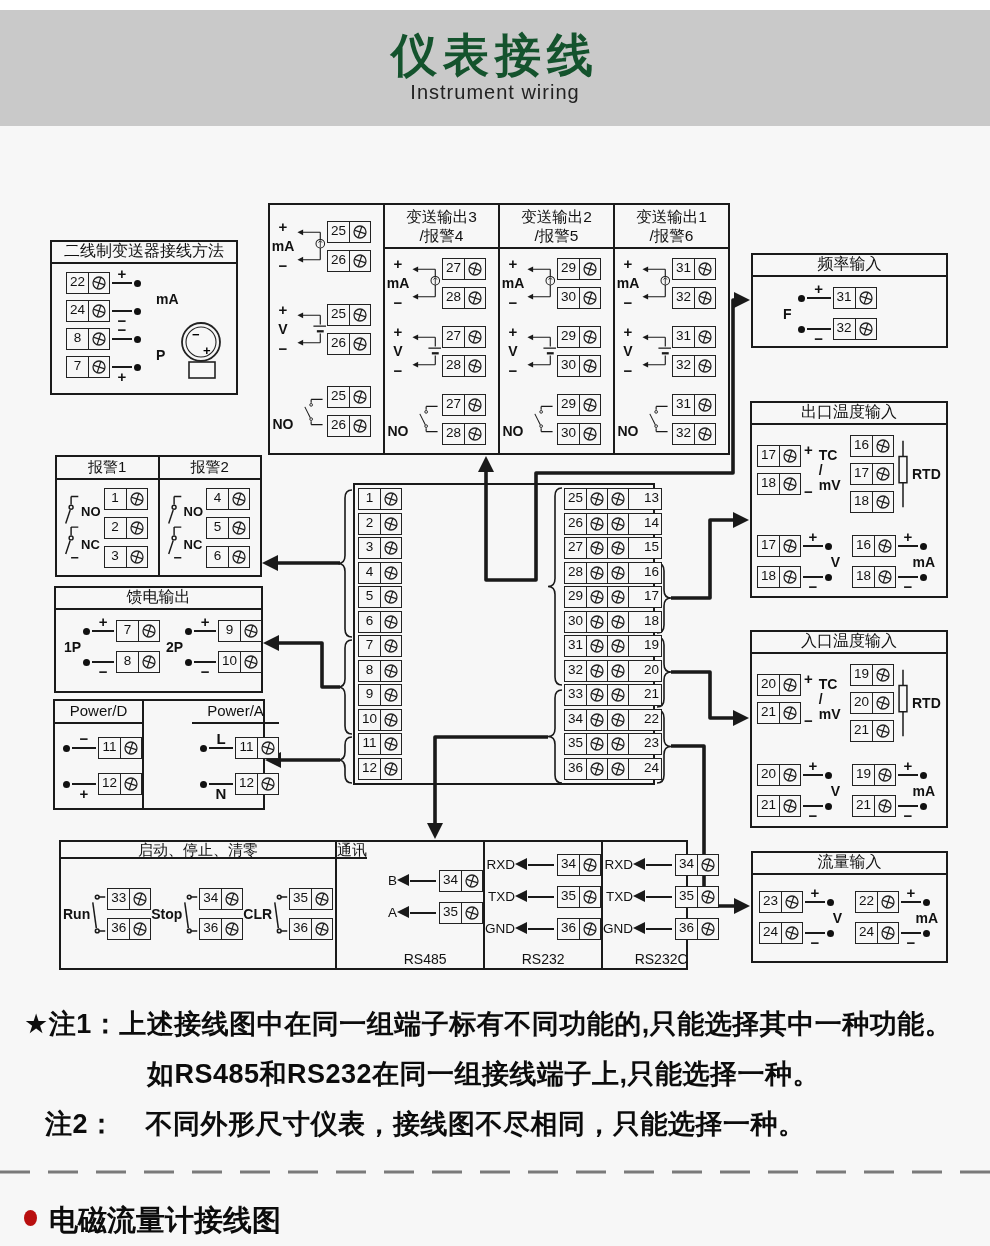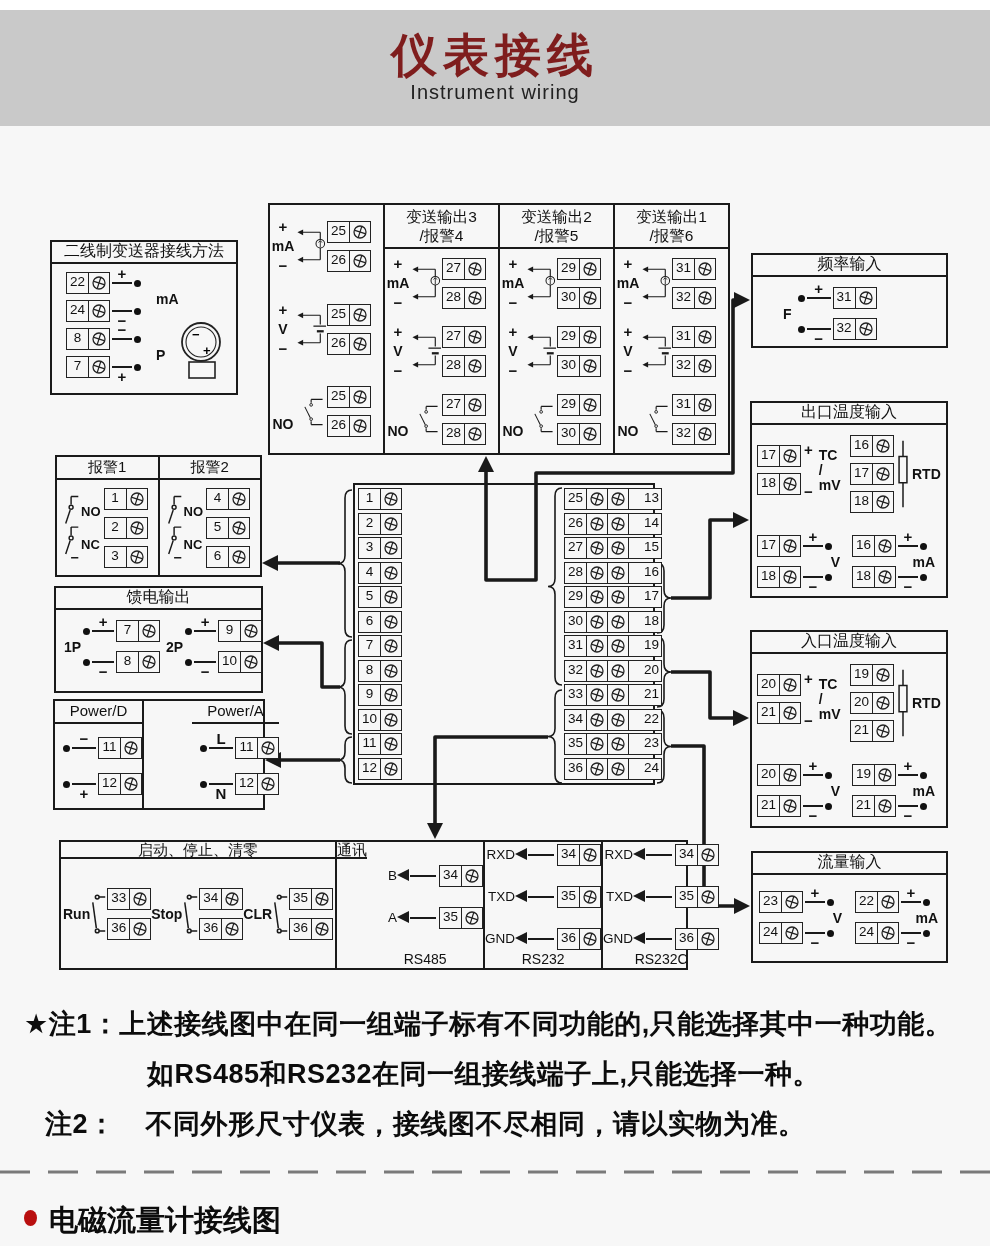--- a/index.html
+++ b/index.html
@@ -1,21 +1,21 @@
 <!DOCTYPE html>
 <html><head>
 <meta charset="utf-8">
 <style>
 *{margin:0;padding:0;box-sizing:border-box;}
 html,body{background:#ffffff;}
 #stage{position:relative;width:990px;height:1246px;background:#f7f7f7;overflow:hidden;
   font-family:"Liberation Sans","DejaVu Sans",sans-serif;color:#111;}
 .topstrip{position:absolute;left:0;top:0;width:990px;height:10px;background:#ffffff;}
 .band{position:absolute;left:0;top:10px;width:990px;height:116px;background:#c9c9c9;text-align:center;}
-.band h1{font-size:46px;font-weight:bold;letter-spacing:6px;padding-top:20px;line-height:1.1;color:#7f1d1d;}
+.band h1{font-size:46px;font-weight:bold;letter-spacing:6px;padding-top:20px;line-height:1.1;color:#14532d;}
 .band .sub{font-size:20px;margin-top:0px;letter-spacing:1px;color:#222;}
 
 .abs{position:absolute;}
 .panel{position:absolute;border:2px solid #1a1a1a;}
 .ptitle{border-bottom:2px solid #1a1a1a;text-align:center;font-size:16px;height:24px;line-height:21px;white-space:nowrap;overflow:hidden;}
 .pt23{height:23px;line-height:20px;font-size:15px;}
 
 
 .term{display:inline-flex;align-items:stretch;border:1.7px solid #222;background:#f7f7f7;height:22px;flex:none;}
 .tnum{min-width:21px;padding:0 2px;text-align:center;font-size:13.5px;line-height:18px;}
@@ -77,21 +77,21 @@
 
 #p-bottom{display:flex;}
 .bleft{width:301px;border-right:2px solid #1a1a1a;display:flex;flex-direction:column;}
 .bright{flex:1;display:flex;flex-direction:row;border-radius:19px;}
 .btitle{font-size:15px;height:17px;line-height:15px;border-bottom:2px solid #1a1a1a;text-align:center;white-space:nowrap;}
 .bbody{flex:1;display:flex;align-items:center;justify-content:space-around;padding:0 2px;}
 .rgrp{display:flex;align-items:center;}
 .rlbl{font-size:14px;font-weight:bold;margin-right:1px;}
 .swr{width:16px;height:56px;flex:none;}
 .cflex{align-items:stretch;padding:0;}
-.cgrp{flex:1;display:flex;flex-direction:column;align-items:center;justify-content:center;gap:18px;position:relative;padding-bottom:17px;}
+.cgrp{flex:1;display:flex;flex-direction:column;align-items:center;justify-content:center;gap:8px;position:relative;padding-bottom:17px;}
 .cgrp + .cgrp{border-left:2px solid #1a1a1a;}
 .crowc{display:flex;align-items:center;margin:1px 0;}
 .csig{font-size:13.5px;min-width:30px;text-align:right;}
 .al{display:inline-block;position:relative;width:26px;height:2px;background:#1a1a1a;margin:0 3px 0 13px;flex:none;}
 .al::before{content:"";position:absolute;left:-13px;top:-6px;width:0;height:0;
   border-top:6px solid transparent;border-bottom:6px solid transparent;border-right:12px solid #1a1a1a;}
 .cname{position:absolute;bottom:1px;font-size:14px;}
 
 
 .crow{display:flex;}
@@ -2215,20 +2215,20 @@
           </div>
         </div>
       </div>
     </div>
 
   <div class="note" style="left:24px;top:1006px;">
     <span>★注1：</span><span>上述接线图中在同一组端子标有不同功能的,只能选择其中一种功能。</span>
   </div>
   <div class="note" style="left:147px;top:1056px;">如RS485和RS232在同一组接线端子上,只能选择一种。</div>
   <div class="note" style="left:45px;top:1106px;">
-    <span>注2：</span><span class="n2t">不同外形尺寸仪表，接线图不尽相同，请以实物为准。</span>
+    <span>注2：</span><span class="n2t">不同外形尺寸仪表，接线图不尽相同，只能选择一种。</span>
   </div>
 
   <div class="footrow" style="left:24px;top:1201px;">
     <span class="bullet"></span>
     <span class="footlbl">电磁流量计接线图</span>
   </div>
 </div>
 
 </body></html>

